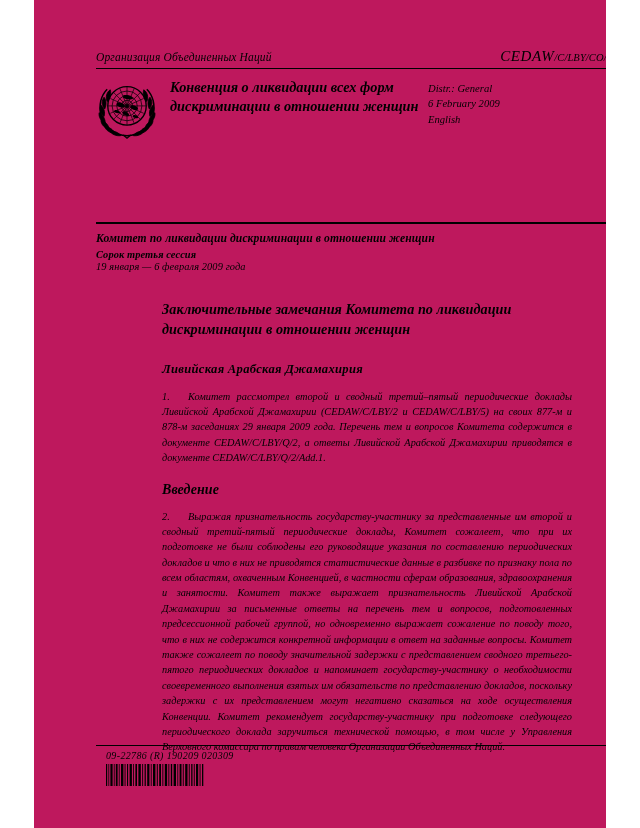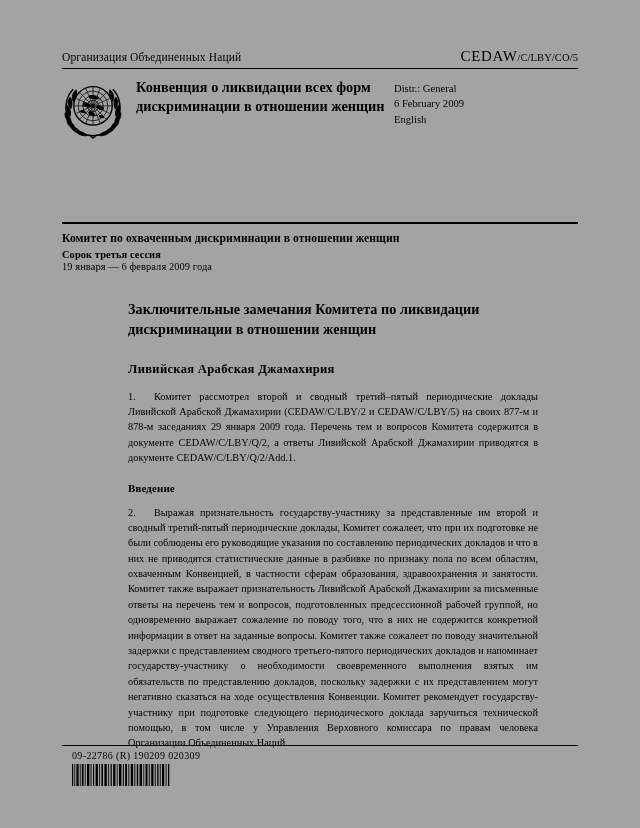--- a/index.html
+++ b/index.html
@@ -8,26 +8,27 @@
     padding: 0;
     background: #ffffff;
   }
   body {
     font-family: "Liberation Serif", "DejaVu Serif", serif;
     color: #000000;
     -webkit-font-smoothing: antialiased;
   }
   .page {
     position: relative;
-    width: 640px;
+    width: 572px;
     height: 828px;
     margin: 0 auto;
-    background: #a3a3a3;
+    background: #be185d;
     overflow: hidden;
     box-sizing: border-box;
+    font-style: italic;
   }
 
   
   .masthead {
     position: absolute;
     left: 62px;
     top: 48px;
     width: 516px;
   }
   .masthead-top {
@@ -142,21 +143,21 @@
   }
   h2.country {
     font-weight: bold;
     font-size: 12.6px;
     line-height: 1.3;
     margin: 22px 0 0 0;
     letter-spacing: 0.3px;
   }
   h3.section-head {
     font-weight: bold;
-    font-size: 11px;
+    font-size: 14px;
     margin: 16px 0 0 0;
     letter-spacing: 0.1px;
   }
   p.para {
     font-size: 10.3px;
     line-height: 1.495;
     margin: 11px 0 0 0;
     text-align: justify;
     text-justify: inter-word;
     hyphens: manual;
@@ -275,21 +276,21 @@
         <div>Distr.: General</div>
         <div>6 February 2009</div>
         <div>English</div>
       </div>
 
     </div>
   </div>
 
   <div class="rule-thick"></div>
   <div class="committee">
-    <div class="committee-name">Комитет по охваченным дискриминации в отношении женщин</div>
+    <div class="committee-name">Комитет по ликвидации дискриминации в отношении женщин</div>
     <div class="session">Сорок третья сессия</div>
     <div class="session-dates">19 января — 6 февраля 2009 года</div>
   </div>
 
   <div class="content">
 
     <h1 class="doc-title">Заключительные замечания Комитета по ликвидации дискриминации в отношении женщин</h1>
 
     <h2 class="country">Ливийская Арабская Джамахирия</h2>
 

